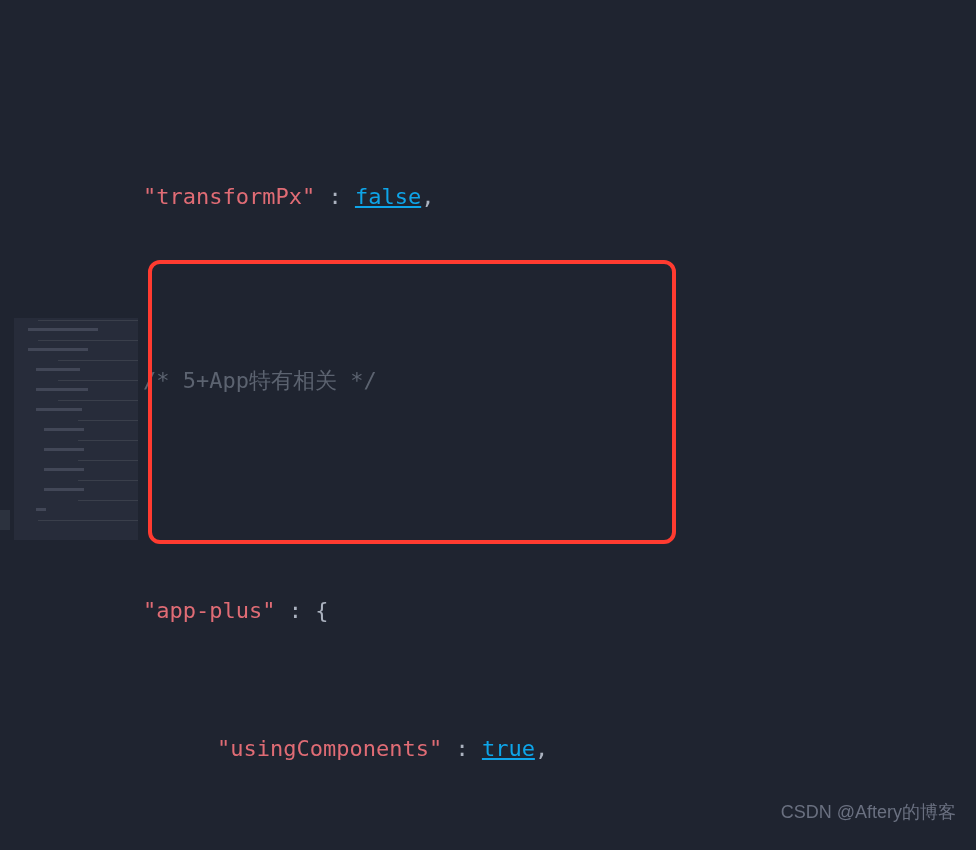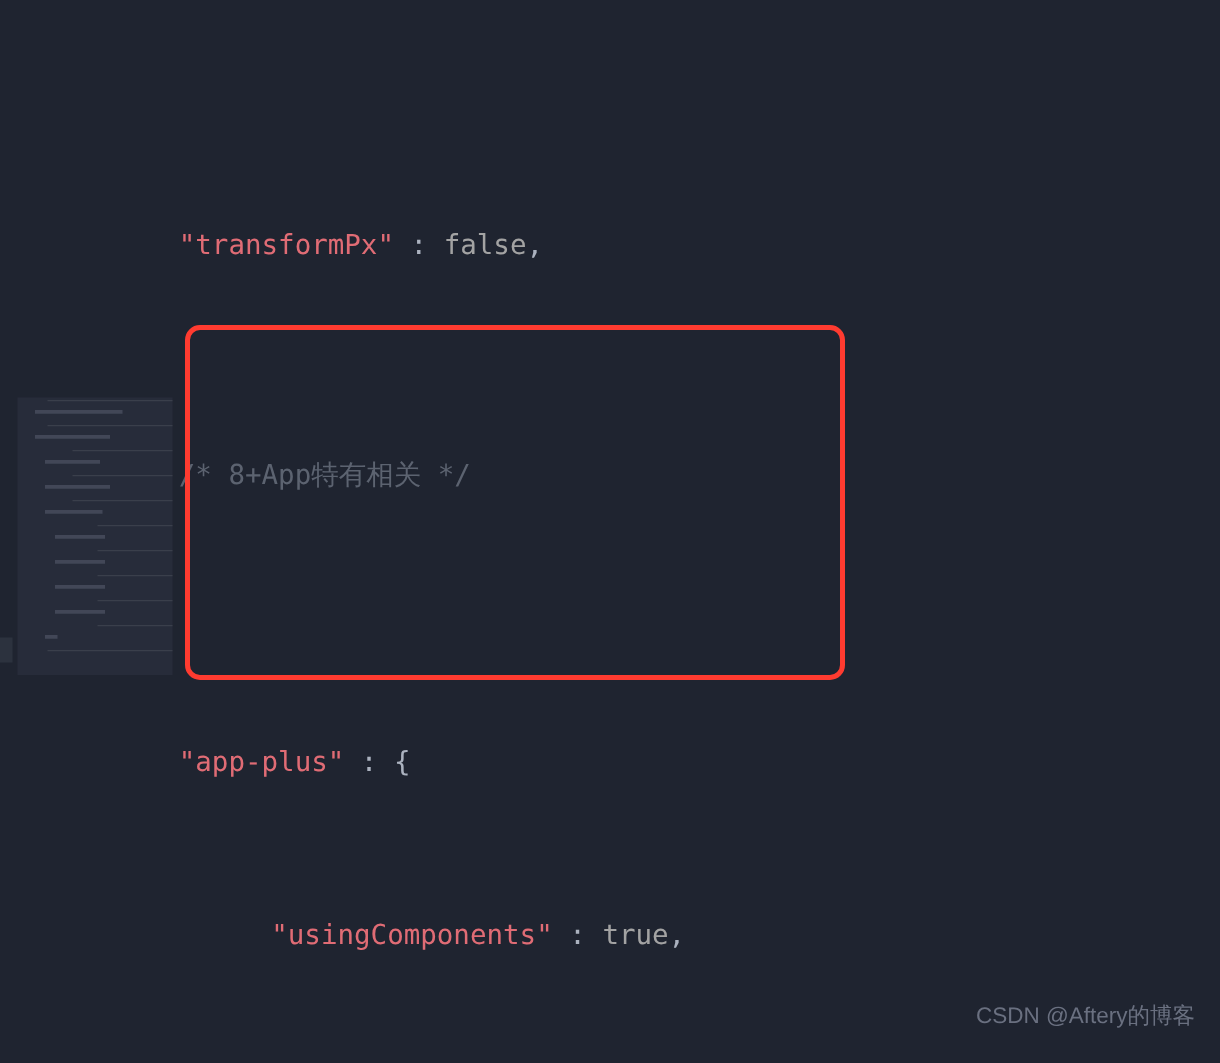--- a/index.html
+++ b/index.html
@@ -25,21 +25,21 @@
       left: 0;
       top: -10px;
     }
     .line {
       height: 46px;
       padding-left: 90px;
       position: relative;
     }
     .indent-1 { padding-left: 164px; }
     .key { color: #e06c75; }
-    .keyword { color: #a3a3a3; }
+    .keyword { color: #0ea5e9; text-decoration: underline; }
     .punct { color: #abb2bf; }
     .comment { color: #5c6370; }
     .highlight-box {
       position: absolute;
       border: 4px solid #ff3b30;
       border-radius: 12px;
       left: 148px;
       top: 260px;
       width: 528px;
       height: 284px;
@@ -87,21 +87,21 @@
 </head>
 <body>
 
 <div class="editor">
 
   <div class="line">
     <span class="key">"transformPx"</span><span class="punct"> : </span><span class="keyword">false</span><span class="punct">,</span>
   </div>
 
   <div class="line">
-    <span class="comment">/* 8+App特有相关 */</span>
+    <span class="comment">/* 5+App特有相关 */</span>
   </div>
 
   <div class="line">
     <span class="gutter-mark" style="top:14px"></span>
     <span class="key">"app-plus"</span><span class="punct"> : {</span>
   </div>
 
   <div class="line indent-1">
     <span class="key">"usingComponents"</span><span class="punct"> : </span><span class="keyword">true</span><span class="punct">,</span>
   </div>

